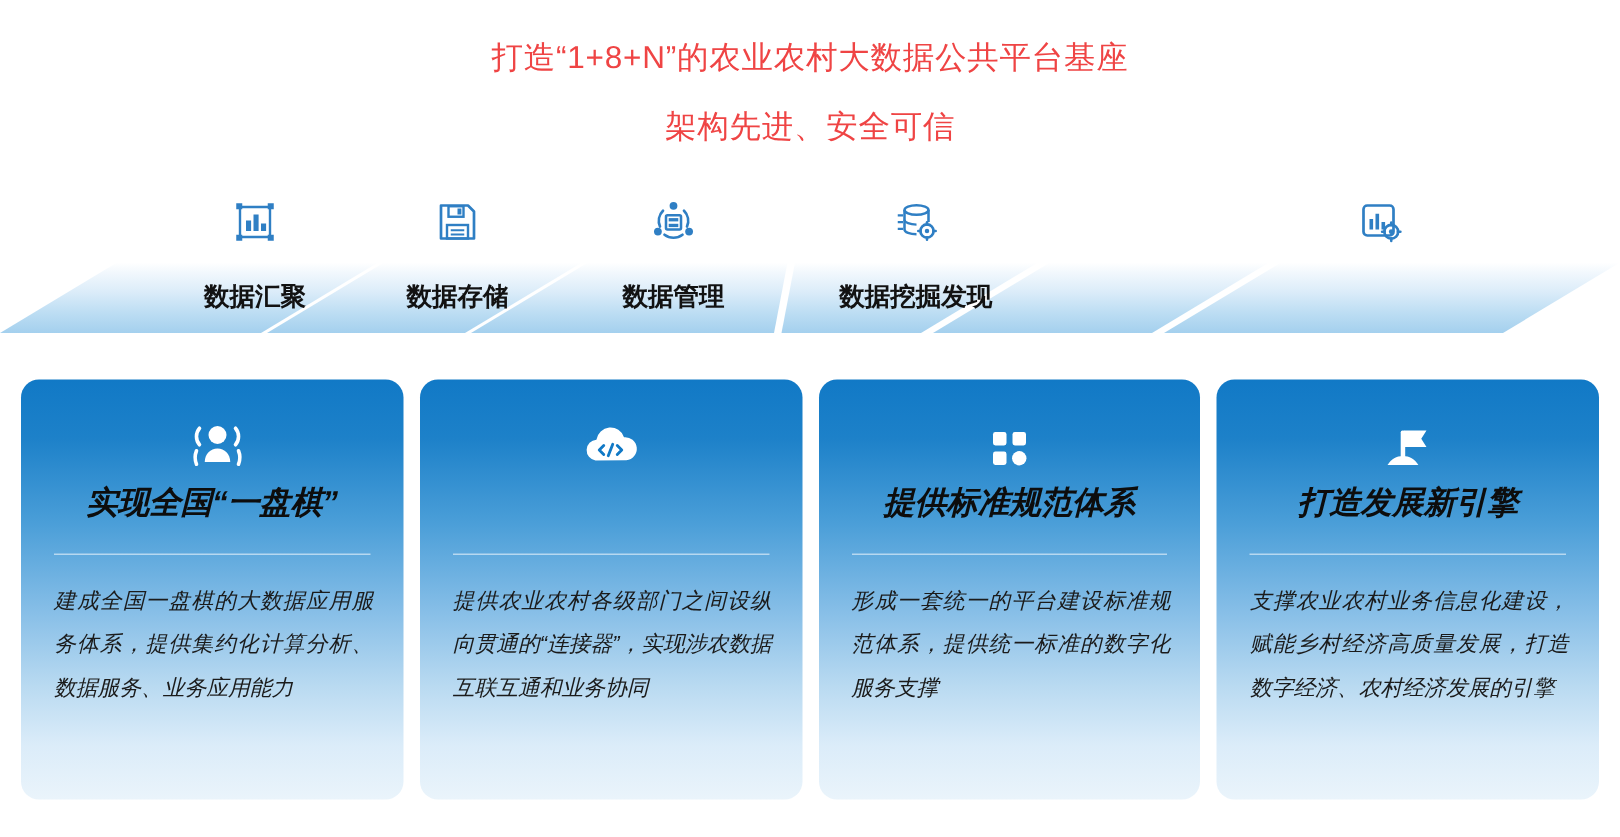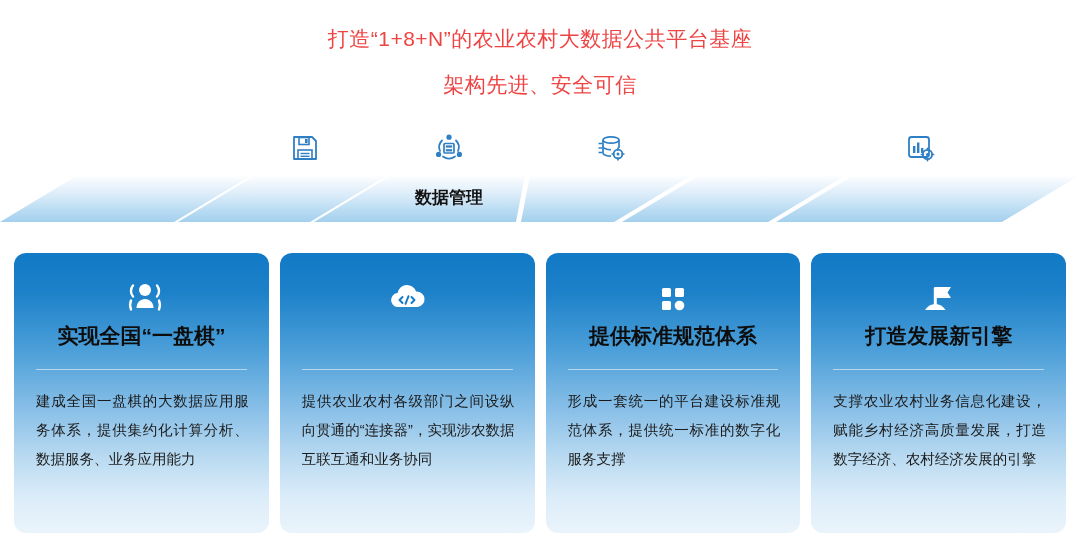--- a/index.html
+++ b/index.html
@@ -107,20 +107,21 @@
 
   
   .cards {
     position: absolute;
     top: 253px;
     left: 14px;
     width: 1052px;
     height: 280px;
     display: flex;
     gap: 11px;
+    font-style: italic;
   }
   .card {
     position: relative;
     flex: 1 1 0;
     border-radius: 12px;
     background: linear-gradient(to bottom,
                 #1179c6 0%,
                 #1d81c9 14%,
                 #4a9ed8 34%,
                 #86bee7 55%,
@@ -180,32 +181,48 @@
 
 <div class="band-wrap">
   <div class="band-shape"></div>
 
   <div class="sep" style="left:174px;"></div>
   <div class="sep" style="left:310px;"></div>
   <div class="sep vertical" style="left:516px;"></div>
   <div class="sep thick" style="left:614px;"></div>
   <div class="sep thick" style="left:768px;"></div>
 
+  <div class="band-item" style="left:90px; width:160px;">
+    <div class="band-icon">
+      <svg viewBox="0 0 32 32" width="32" height="32">
+        <rect x="6" y="6" width="20" height="20" rx="1.5" fill="none" stroke="#2f7fc4" stroke-width="1.6"></rect>
+        <rect x="10" y="15" width="3.4" height="7" fill="#2f7fc4"></rect>
+        <rect x="15" y="11" width="3.4" height="11" fill="#2f7fc4"></rect>
+        <rect x="20" y="17" width="3.4" height="5" fill="#2f7fc4"></rect>
+        <rect x="3.5" y="3.5" width="4" height="4" fill="#2f7fc4"></rect>
+        <rect x="24.5" y="3.5" width="4" height="4" fill="#2f7fc4"></rect>
+        <rect x="3.5" y="24.5" width="4" height="4" fill="#2f7fc4"></rect>
+        <rect x="24.5" y="24.5" width="4" height="4" fill="#2f7fc4"></rect>
+      </svg>
+    </div>
+    <div class="band-label">数据汇聚</div>
+  </div>
 
   <div class="band-item" style="left:225px; width:160px;">
     <div class="band-icon">
       <svg viewBox="0 0 32 32" width="32" height="32">
         <path d="M5 5h18l4 4v18H5z" fill="none" stroke="#2f7fc4" stroke-width="1.8" stroke-linejoin="round"></path>
         <rect x="10" y="5.5" width="10" height="7" fill="none" stroke="#2f7fc4" stroke-width="1.6"></rect>
         <rect x="16" y="7" width="2.6" height="4" fill="#2f7fc4"></rect>
         <rect x="9" y="18" width="14" height="9" fill="none" stroke="#2f7fc4" stroke-width="1.6"></rect>
         <line x1="11.5" y1="21.5" x2="20.5" y2="21.5" stroke="#2f7fc4" stroke-width="1.4"></line>
         <line x1="11.5" y1="24.3" x2="20.5" y2="24.3" stroke="#2f7fc4" stroke-width="1.4"></line>
       </svg>
     </div>
+    <div class="band-label">数据存储</div>
   </div>
 
   <div class="band-item" style="left:369px; width:160px;">
     <div class="band-icon">
       <svg viewBox="0 0 32 32" width="32" height="32">
         <path d="M9 8.5A9.5 9.5 0 0 0 7 19" fill="none" stroke="#2f7fc4" stroke-width="1.8" stroke-linecap="round"></path>
         <path d="M23 8.5A9.5 9.5 0 0 1 25 19" fill="none" stroke="#2f7fc4" stroke-width="1.8" stroke-linecap="round"></path>
         <path d="M10 24.5a10 10 0 0 0 12 0" fill="none" stroke="#2f7fc4" stroke-width="1.8" stroke-linecap="round"></path>
         <circle cx="16" cy="5.2" r="2.6" fill="#2f7fc4"></circle>
         <circle cx="5.6" cy="22.4" r="2.6" fill="#2f7fc4"></circle>
@@ -231,20 +248,21 @@
         <circle cx="23" cy="22" r="4.4" fill="none" stroke="#2f7fc4" stroke-width="1.8"></circle>
         <circle cx="23" cy="22" r="1.5" fill="#2f7fc4"></circle>
         <g stroke="#2f7fc4" stroke-width="1.7" stroke-linecap="round">
           <line x1="23" y1="16.2" x2="23" y2="17.8"></line>
           <line x1="23" y1="26.2" x2="23" y2="27.8"></line>
           <line x1="17.2" y1="22" x2="18.8" y2="22"></line>
           <line x1="27.2" y1="22" x2="28.8" y2="22"></line>
         </g>
       </svg>
     </div>
+    <div class="band-label">数据挖掘发现</div>
   </div>
 
 
   <div class="band-item" style="left:832px; width:175px;">
     <div class="band-icon">
       <svg viewBox="0 0 32 32" width="32" height="32">
         <rect x="5" y="5" width="20" height="20" rx="2.5" fill="none" stroke="#2f7fc4" stroke-width="1.8"></rect>
         <rect x="9" y="14" width="2.4" height="7" fill="#2f7fc4"></rect>
         <rect x="13" y="10.5" width="2.4" height="10.5" fill="#2f7fc4"></rect>
         <rect x="17" y="16" width="2.4" height="5" fill="#2f7fc4"></rect>

